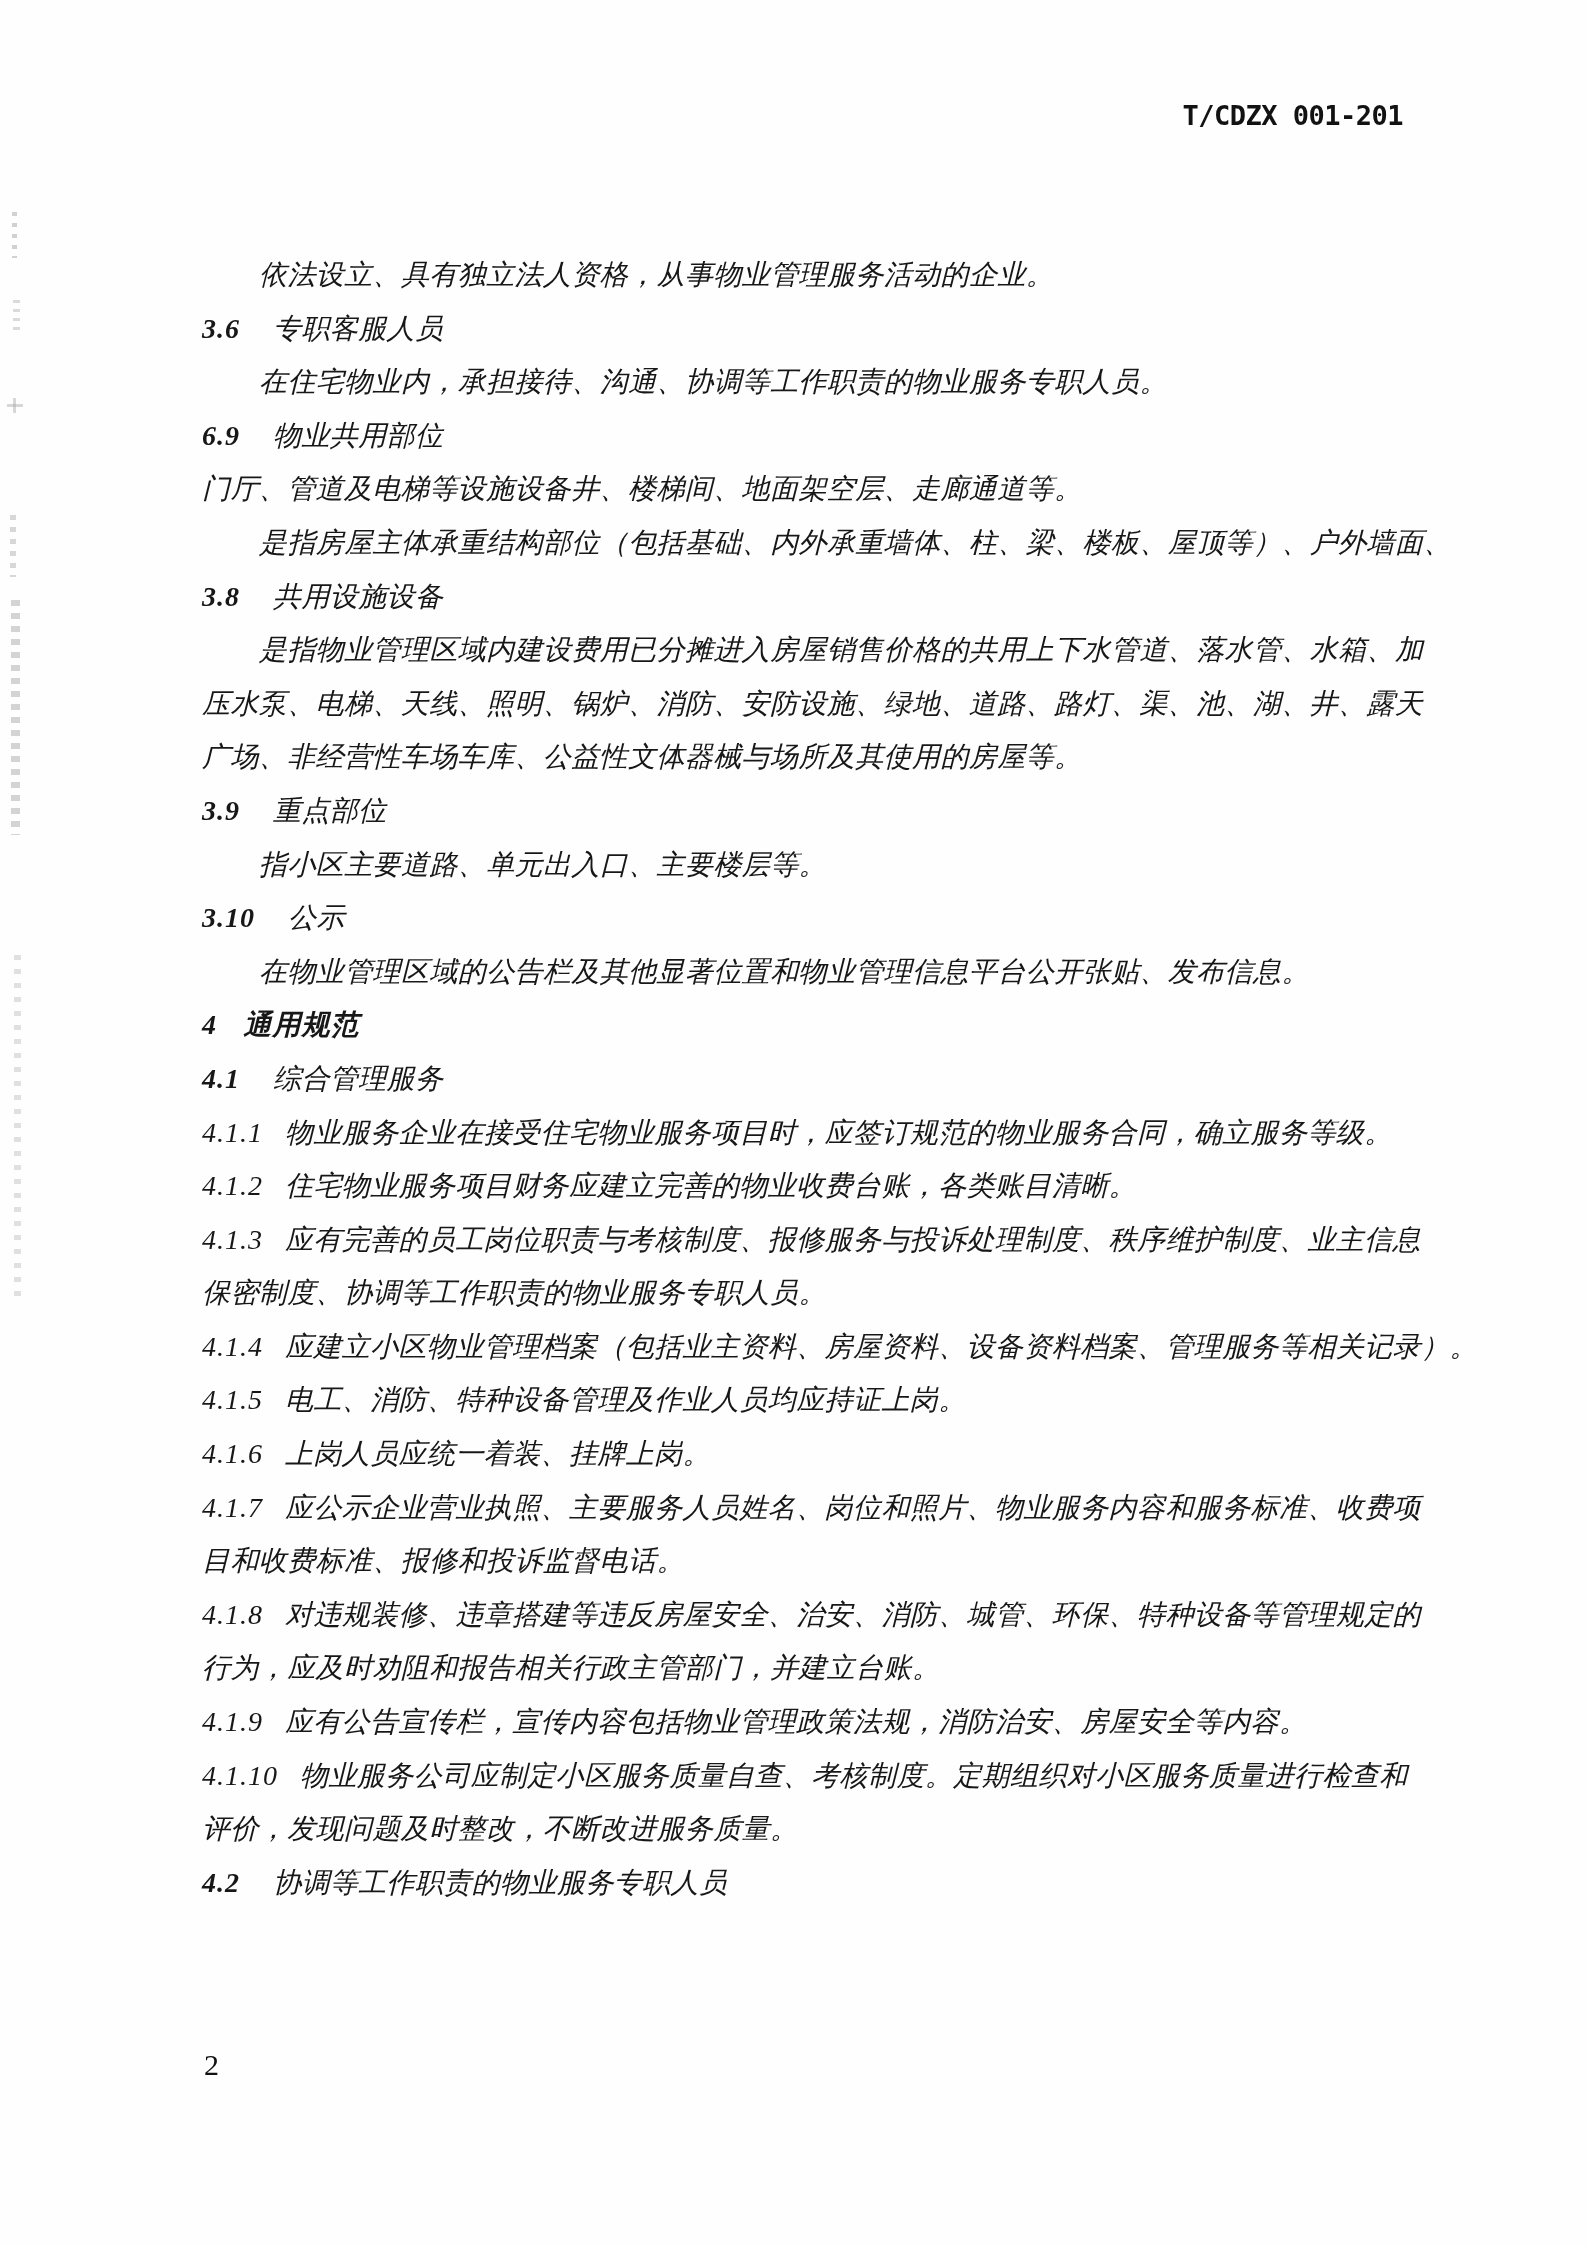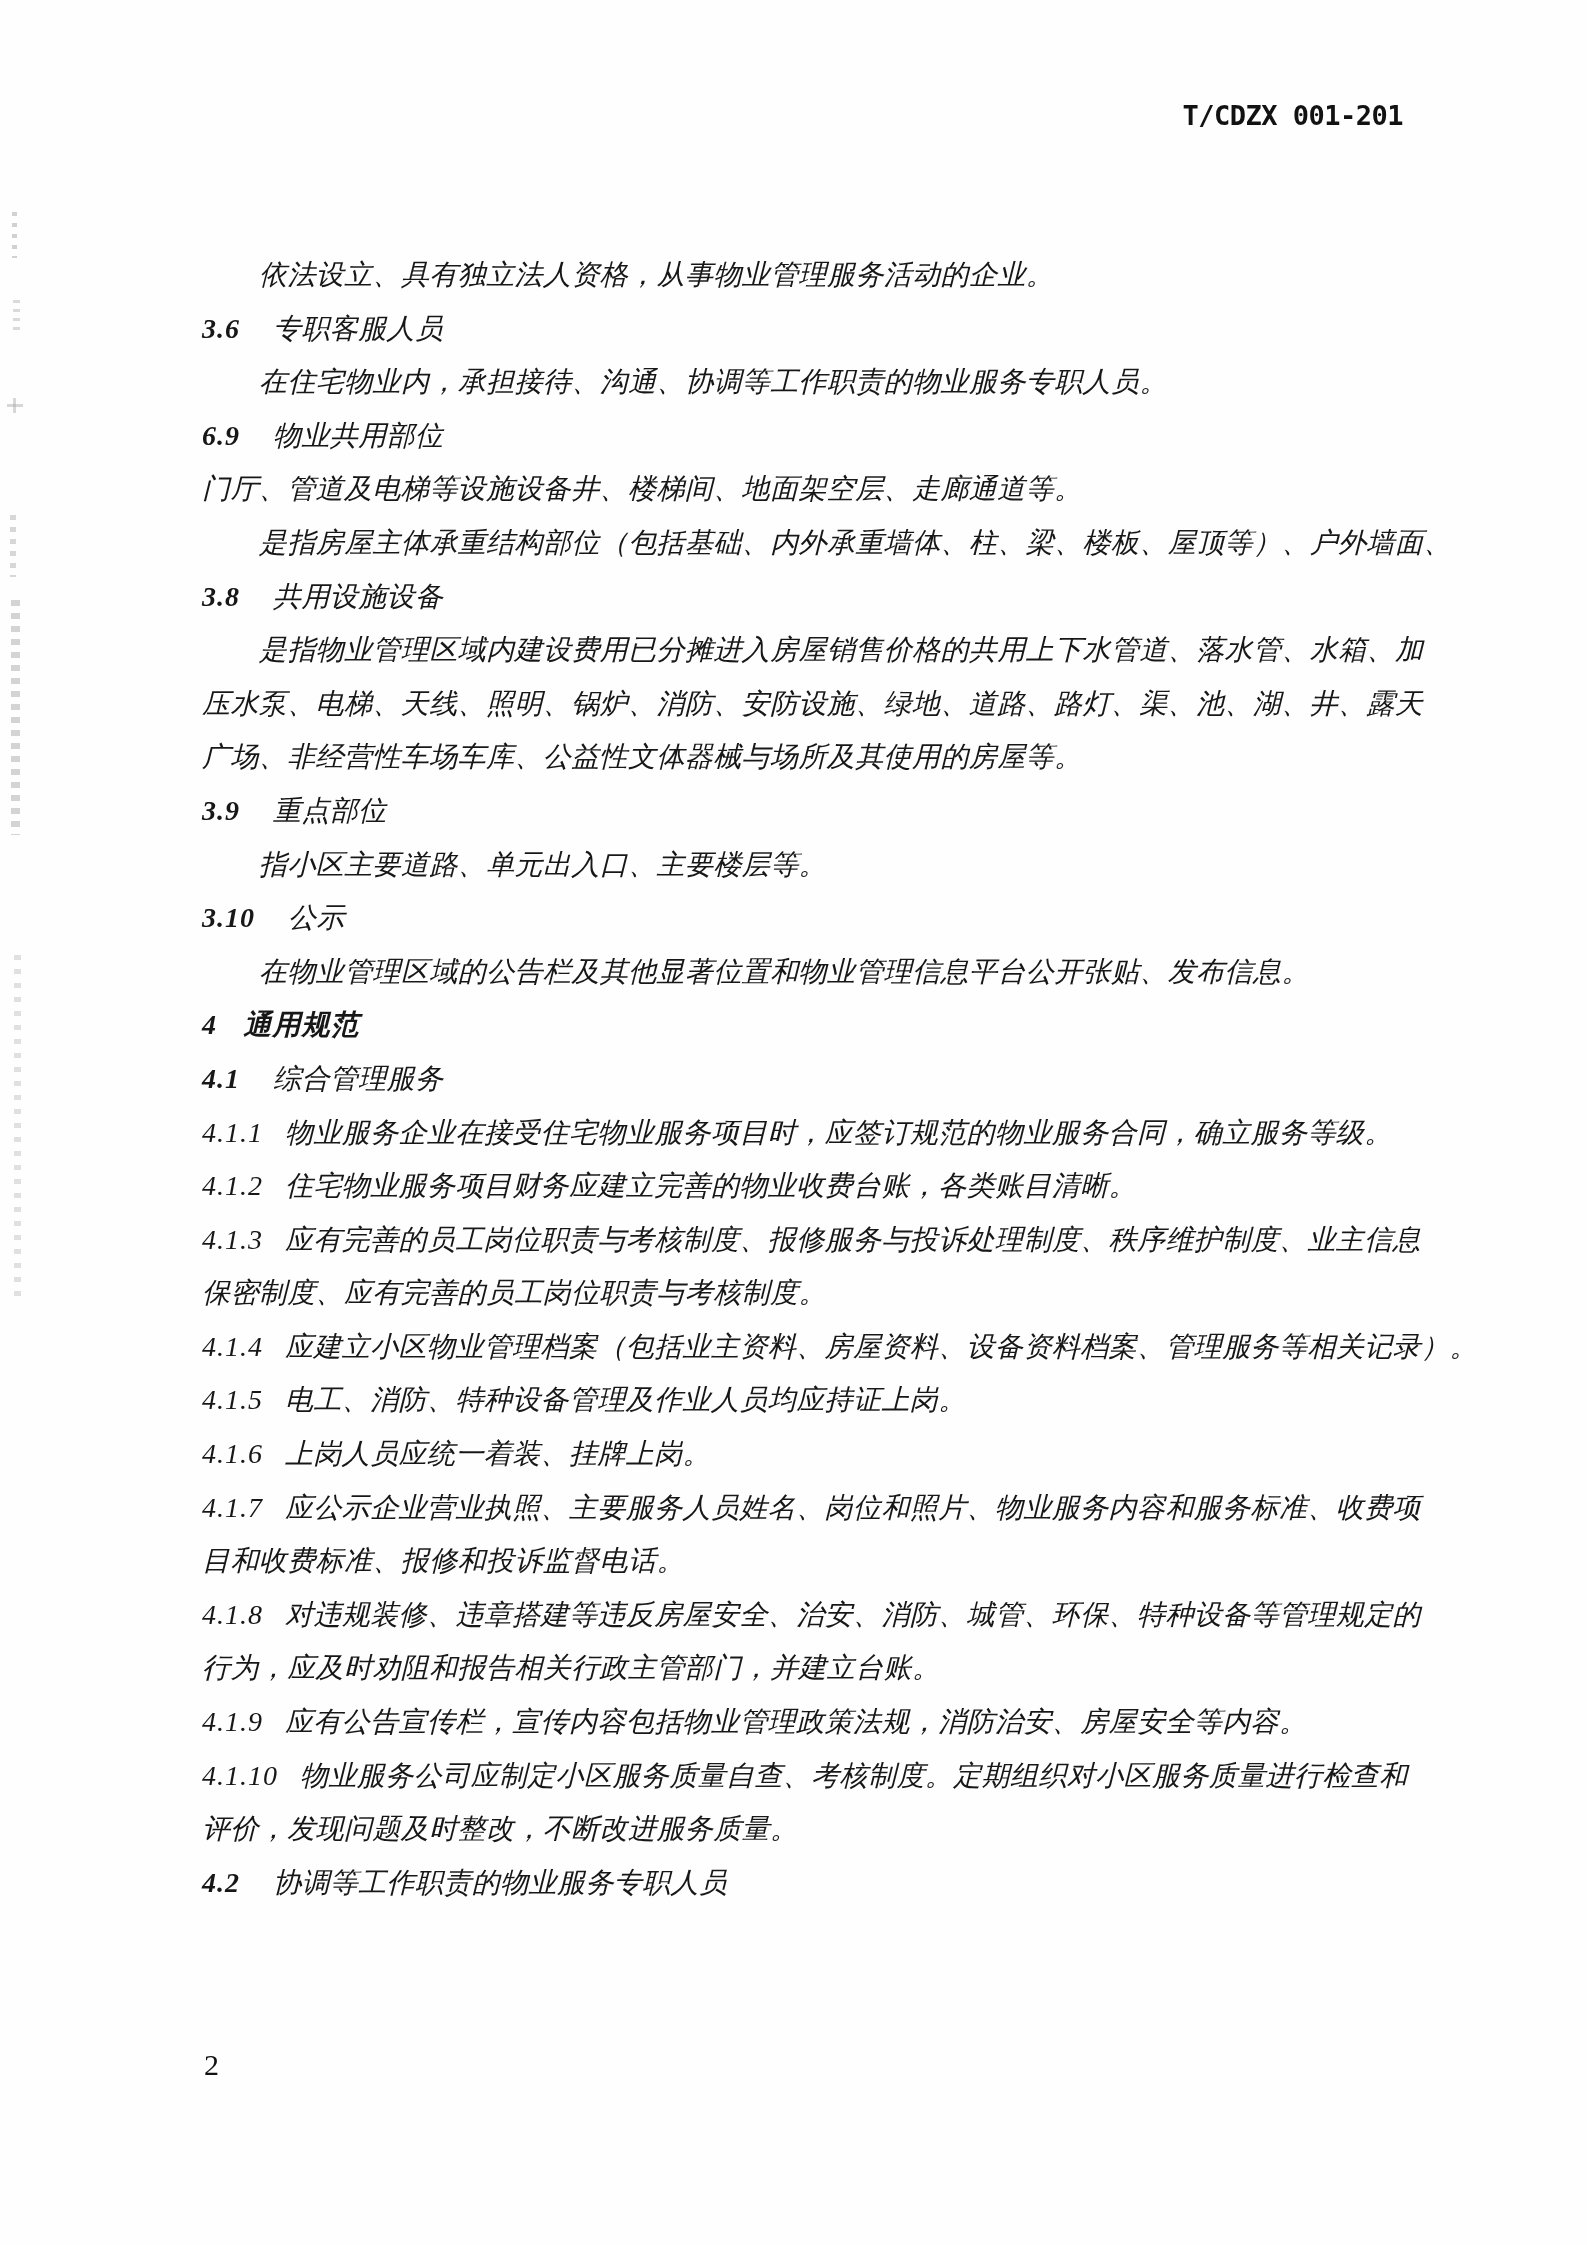--- a/index.html
+++ b/index.html
@@ -94,21 +94,21 @@
       <div class="line p-cont"><span class="txt">广场、非经营性车场车库、公益性文体器械与场所及其使用的房屋等。</span></div>
       <div class="line heading"><span class="num">3.9</span><span class="txt">重点部位</span></div>
       <div class="line p-first"><span class="txt">指小区主要道路、单元出入口、主要楼层等。</span></div>
       <div class="line heading"><span class="num">3.10</span><span class="txt">公示</span></div>
       <div class="line p-first"><span class="txt">在物业管理区域的公告栏及其他显著位置和物业管理信息平台公开张贴、发布信息。</span></div>
       <div class="line chapter"><span class="num">4</span><span class="txt">通用规范</span></div>
       <div class="line heading"><span class="num">4.1</span><span class="txt">综合管理服务</span></div>
       <div class="line clause"><span class="num">4.1.1</span><span class="txt">物业服务企业在接受住宅物业服务项目时，应签订规范的物业服务合同，确立服务等级。</span></div>
       <div class="line clause"><span class="num">4.1.2</span><span class="txt">住宅物业服务项目财务应建立完善的物业收费台账，各类账目清晰。</span></div>
       <div class="line clause"><span class="num">4.1.3</span><span class="txt">应有完善的员工岗位职责与考核制度、报修服务与投诉处理制度、秩序维护制度、业主信息</span></div>
-      <div class="line p-cont"><span class="txt">保密制度、应有完善的员工岗位职责与考核制度。</span></div>
+      <div class="line p-cont"><span class="txt">保密制度、协调等工作职责的物业服务专职人员。</span></div>
       <div class="line clause"><span class="num">4.1.4</span><span class="txt">应建立小区物业管理档案（包括业主资料、房屋资料、设备资料档案、管理服务等相关记录）。</span></div>
       <div class="line clause"><span class="num">4.1.5</span><span class="txt">电工、消防、特种设备管理及作业人员均应持证上岗。</span></div>
       <div class="line clause"><span class="num">4.1.6</span><span class="txt">上岗人员应统一着装、挂牌上岗。</span></div>
       <div class="line clause"><span class="num">4.1.7</span><span class="txt">应公示企业营业执照、主要服务人员姓名、岗位和照片、物业服务内容和服务标准、收费项</span></div>
       <div class="line p-cont"><span class="txt">目和收费标准、报修和投诉监督电话。</span></div>
       <div class="line clause"><span class="num">4.1.8</span><span class="txt">对违规装修、违章搭建等违反房屋安全、治安、消防、城管、环保、特种设备等管理规定的</span></div>
       <div class="line p-cont"><span class="txt">行为，应及时劝阻和报告相关行政主管部门，并建立台账。</span></div>
       <div class="line clause"><span class="num">4.1.9</span><span class="txt">应有公告宣传栏，宣传内容包括物业管理政策法规，消防治安、房屋安全等内容。</span></div>
       <div class="line clause"><span class="num">4.1.10</span><span class="txt">物业服务公司应制定小区服务质量自查、考核制度。定期组织对小区服务质量进行检查和</span></div>
       <div class="line p-cont"><span class="txt">评价，发现问题及时整改，不断改进服务质量。</span></div>

